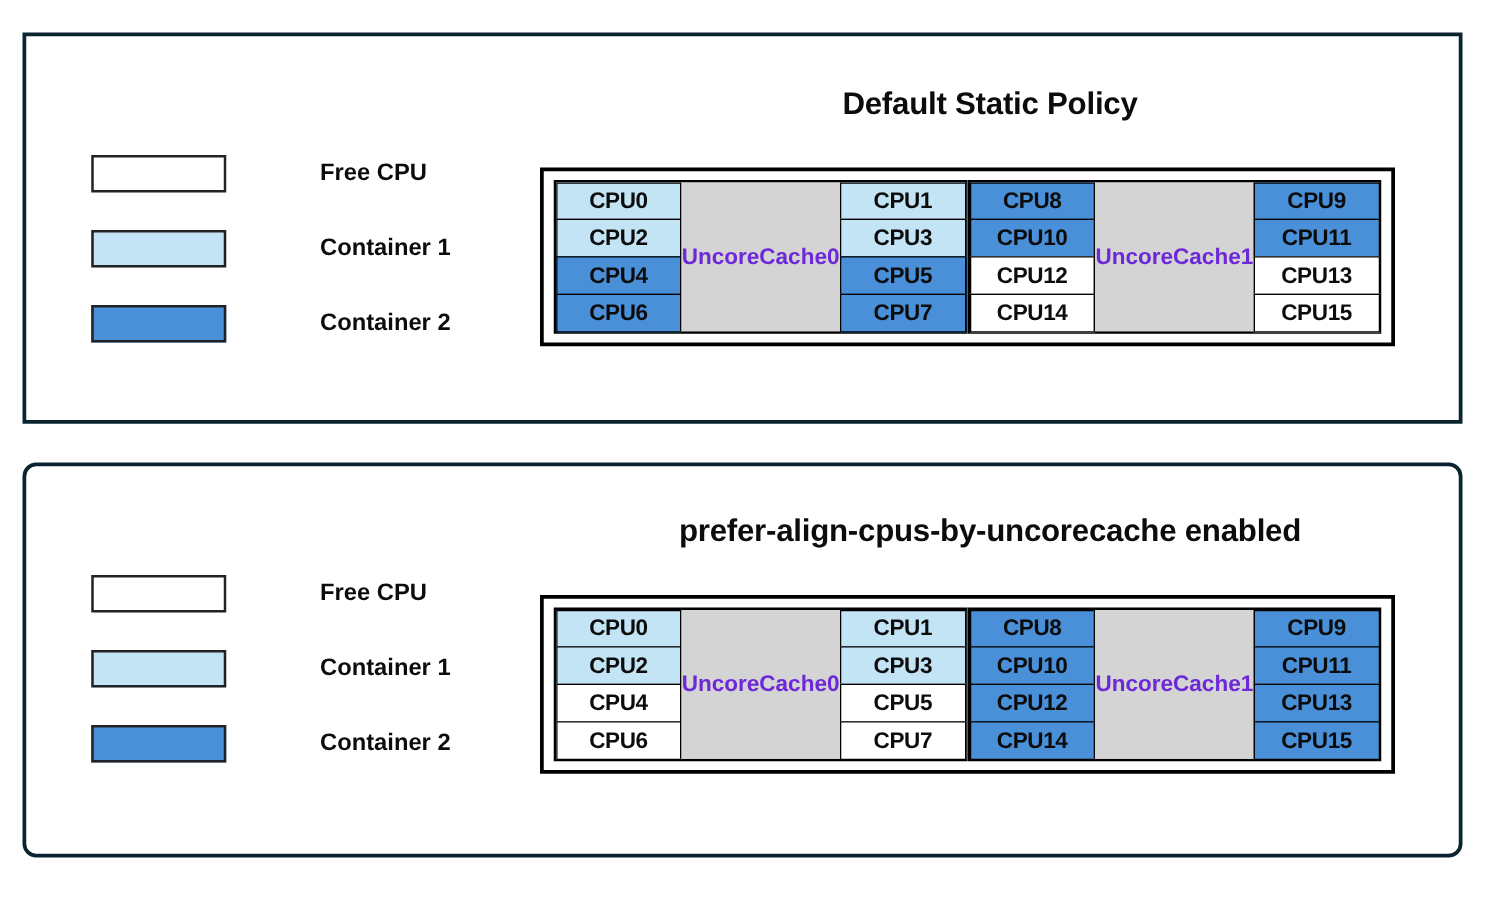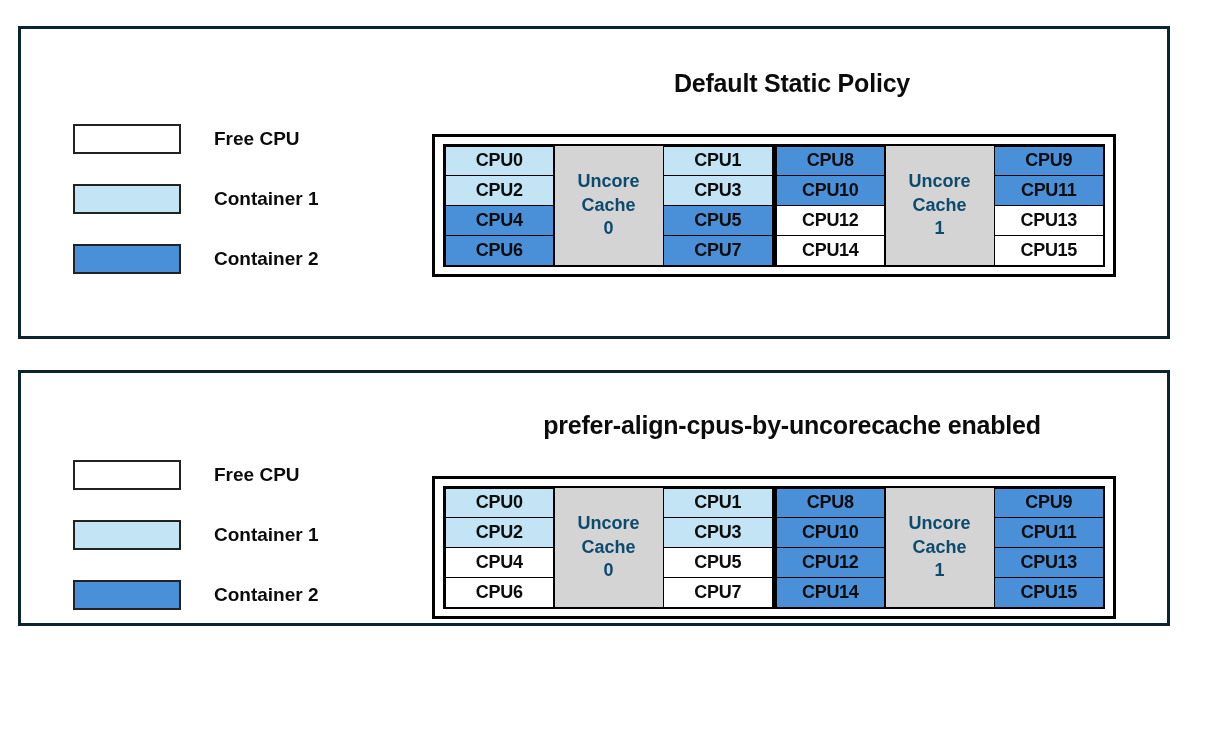--- a/index.html
+++ b/index.html
@@ -17,21 +17,21 @@
   }
 
   .panel {
     position: absolute;
     left: 18px;
     width: 1152px;
     border: 3px solid #0a2430;
     background: #ffffff;
   }
   #panel-top    { top: 26px;  height: 313px; }
-  #panel-bottom { top: 370px; height: 256px; }
+  #panel-bottom { top: 370px; height: 316px; border-radius: 11px; }
 
   .panel-title {
     position: absolute;
     left: 400px;
     right: 4px;
     text-align: center;
     font-weight: bold;
     color: #0c0c0c;
     letter-spacing: -0.2px;
   }
@@ -43,20 +43,21 @@
     position: absolute;
     left: 52px;
   }
   #panel-top .legend    { top: 80px; }
   #panel-bottom .legend { top: 72px; }
 
   .legend-row {
     display: flex;
     align-items: center;
     height: 60px;
+    gap: 42px;
   }
   .legend-swatch {
     width: 108px;
     height: 30px;
     border: 2px solid #222222;
     flex: 0 0 auto;
   }
   .legend-label {
     margin-left: 33px;
     font-size: 19px;
@@ -100,26 +101,25 @@
     font-weight: bold;
     color: #0c0c0c;
     letter-spacing: -0.3px;
   }
   .cache-label {
     flex: 0 0 110px;
     background: #d4d4d4;
     border-left: 1.5px solid #000000;
     border-right: 1.5px solid #000000;
     display: flex;
-    flex-direction: column;
     align-items: center;
     justify-content: center;
     font-size: 18px;
     font-weight: bold;
-    color: #0c4a6e;
+    color: #6d28d9;
     line-height: 1.32;
     text-align: center;
   }
 </style>
 </head>
 <body>
 
 <div id="root">
 
   <div class="panel" id="panel-top">

